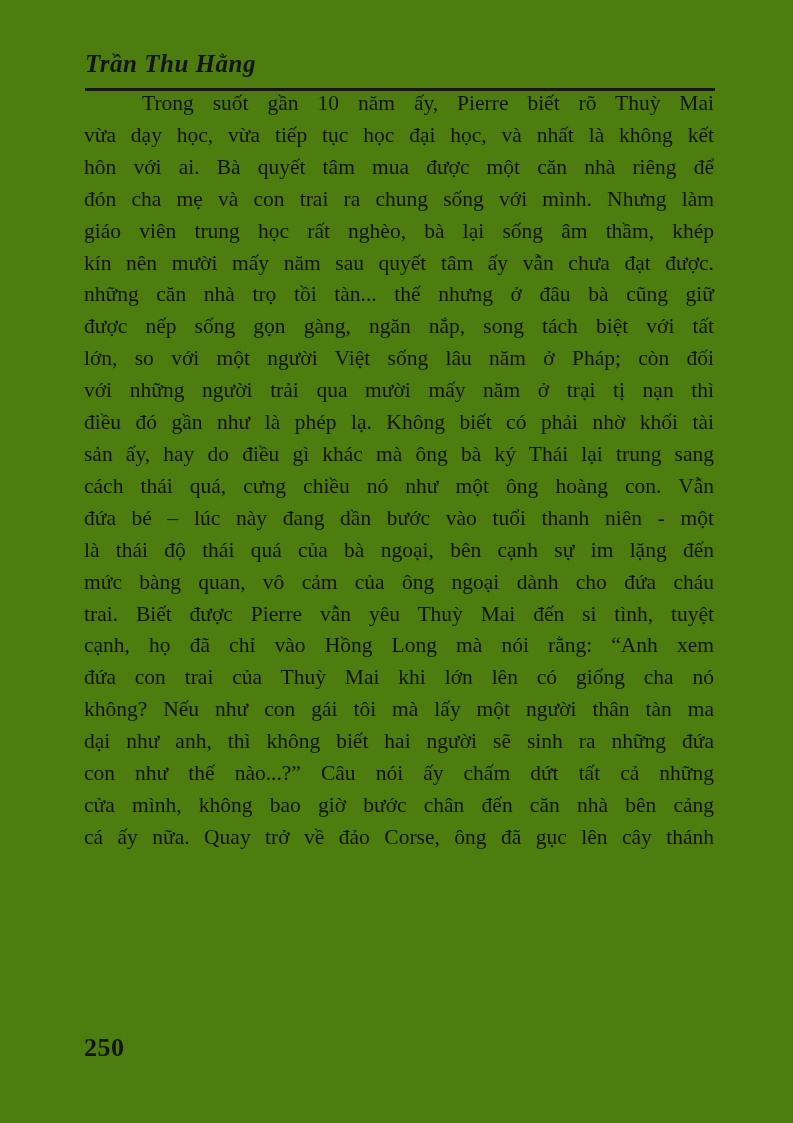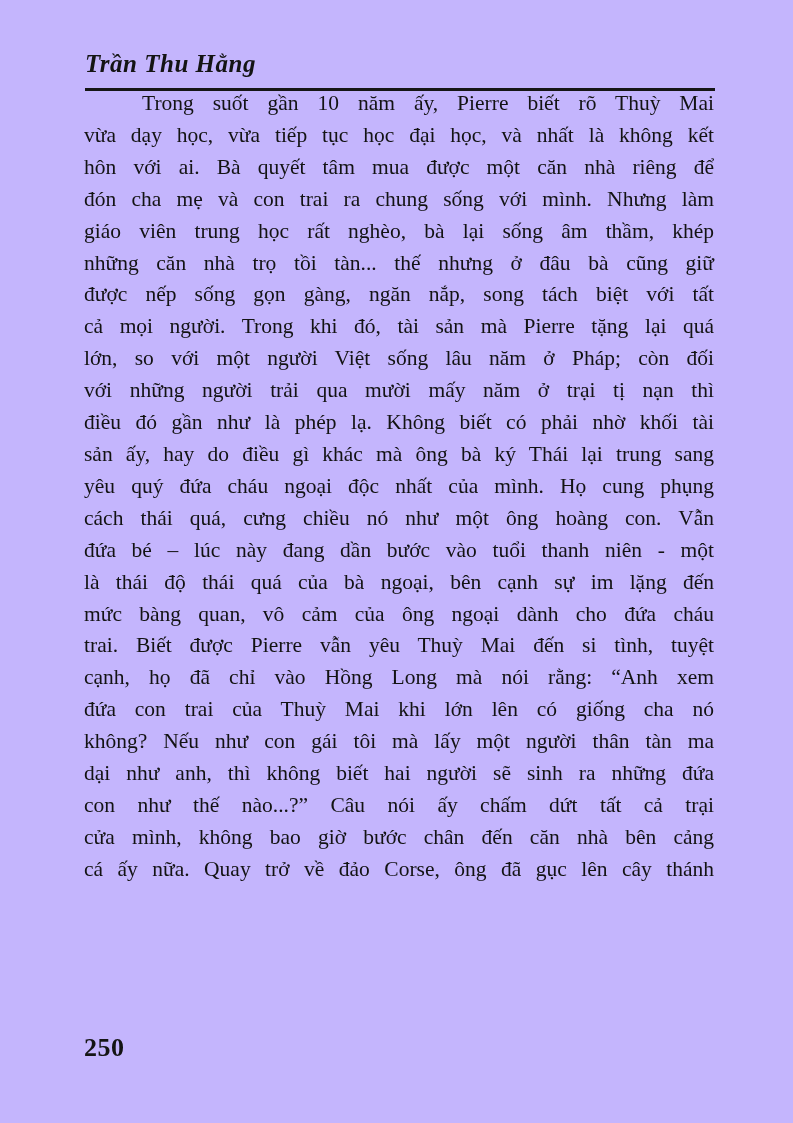--- a/index.html
+++ b/index.html
@@ -6,21 +6,21 @@
   html, body { width: 793px; height: 1123px; }
   body {
     background: #ffffff;
     font-family: "Liberation Serif", "DejaVu Serif", serif;
     color: #111111;
   }
   .page {
     position: relative;
     width: 793px;
     height: 1123px;
-    background: #c4b5fd;
+    background: #4d7c0f;
     overflow: hidden;
   }
   .header {
     position: absolute;
     left: 85px;
     top: 50px;
     width: 629px;
   }
   .author {
     display: inline-block;
@@ -72,35 +72,34 @@
   <div class="header">
     <span class="author">Trần Thu Hằng</span>
   </div>
   <div class="rule"></div>
   <div class="body-text">
       <div class="line">Trong suốt gần 10 năm ấy, Pierre biết rõ Thuỳ Mai</div>
       <div class="line">vừa dạy học, vừa tiếp tục học đại học, và nhất là không kết</div>
       <div class="line">hôn với ai. Bà quyết tâm mua được một căn nhà riêng để</div>
       <div class="line">đón cha mẹ và con trai ra chung sống với mình. Nhưng làm</div>
       <div class="line">giáo viên trung học rất nghèo, bà lại sống âm thầm, khép</div>
+      <div class="line">kín nên mười mấy năm sau quyết tâm ấy vẫn chưa đạt được.</div>
       <div class="line">những căn nhà trọ tồi tàn... thế nhưng ở đâu bà cũng giữ</div>
       <div class="line">được nếp sống gọn gàng, ngăn nắp, song tách biệt với tất</div>
-      <div class="line">cả mọi người. Trong khi đó, tài sản mà Pierre tặng lại quá</div>
       <div class="line">lớn, so với một người Việt sống lâu năm ở Pháp; còn đối</div>
       <div class="line">với những người trải qua mười mấy năm ở trại tị nạn thì</div>
       <div class="line">điều đó gần như là phép lạ. Không biết có phải nhờ khối tài</div>
       <div class="line">sản ấy, hay do điều gì khác mà ông bà ký Thái lại trung sang</div>
-      <div class="line">yêu quý đứa cháu ngoại độc nhất của mình. Họ cung phụng</div>
       <div class="line">cách thái quá, cưng chiều nó như một ông hoàng con. Vẫn</div>
       <div class="line">đứa bé – lúc này đang dần bước vào tuổi thanh niên - một</div>
       <div class="line">là thái độ thái quá của bà ngoại, bên cạnh sự im lặng đến</div>
       <div class="line">mức bàng quan, vô cảm của ông ngoại dành cho đứa cháu</div>
       <div class="line">trai. Biết được Pierre vẫn yêu Thuỳ Mai đến si tình, tuyệt</div>
       <div class="line">cạnh, họ đã chỉ vào Hồng Long mà nói rằng: “Anh xem</div>
       <div class="line">đứa con trai của Thuỳ Mai khi lớn lên có giống cha nó</div>
       <div class="line">không? Nếu như con gái tôi mà lấy một người thân tàn ma</div>
       <div class="line">dại như anh, thì không biết hai người sẽ sinh ra những đứa</div>
-      <div class="line">con như thế nào...?” Câu nói ấy chấm dứt tất cả trại</div>
+      <div class="line">con như thế nào...?” Câu nói ấy chấm dứt tất cả những</div>
       <div class="line">cửa mình, không bao giờ bước chân đến căn nhà bên cảng</div>
       <div class="line">cá ấy nữa. Quay trở về đảo Corse, ông đã gục lên cây thánh</div>
     </div>
   <div class="pagenum">250</div>
 </div>
 
 </body></html>

